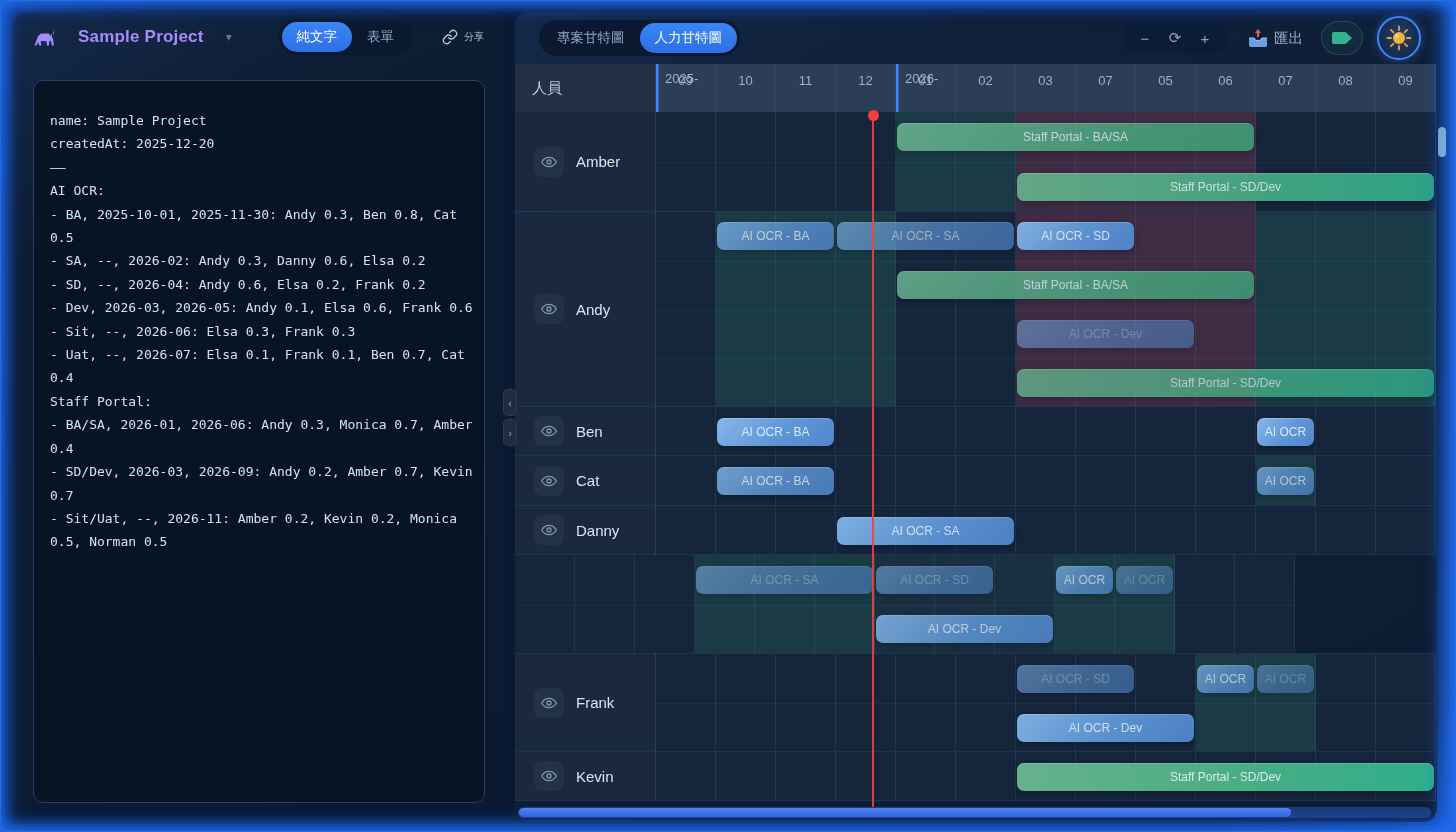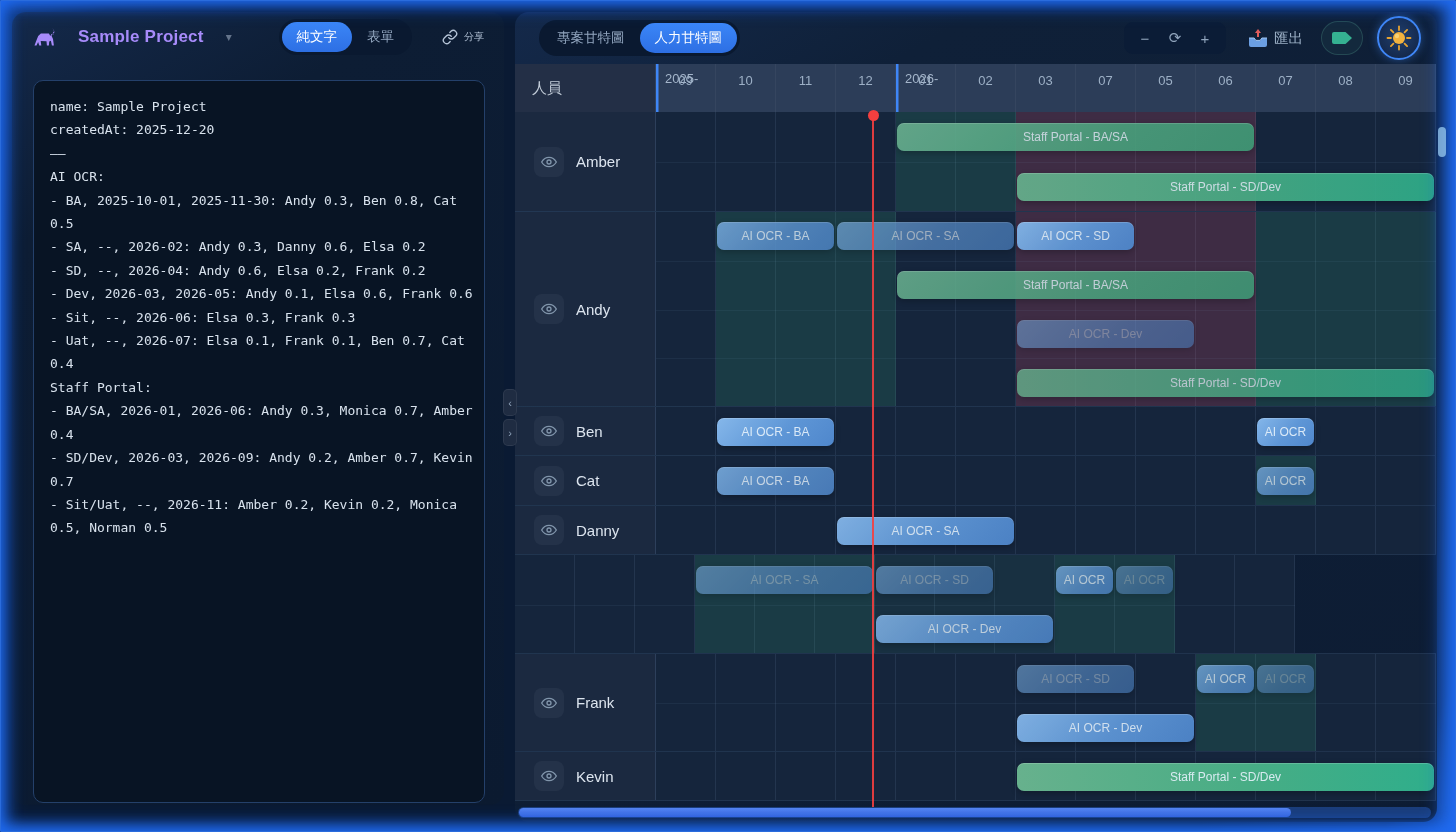--- a/index.html
+++ b/index.html
@@ -22,21 +22,21 @@
   .lp-header { height:50px; display:flex; align-items:center; padding:0 20px; gap:16px; }
   .logo { width:26px; height:24px; display:flex; align-items:center; }
   .proj-title { font-size:17px; font-weight:bold; color:#a78bfa; margin-left:4px; letter-spacing:.2px; }
   .chev { color:#64748b; font-size:12px; margin-left:6px; }
   .seg { display:flex; background:#0a1930; border-radius:999px; padding:3px; margin-left:auto; }
   .seg .opt { font-size:13.5px; color:#93a7c0; padding:6px 15px; border-radius:999px; cursor:pointer; white-space:nowrap; }
   .seg .opt.active { background:linear-gradient(180deg,#3b86f7,#2d6fe4); color:#fff; }
   .share { display:flex; align-items:center; gap:6px; color:#b6c5d8; font-size:10px; margin-left:14px; }
 
   #editor { position:absolute; left:21px; top:68px; width:452px; height:723px;
-    background:#081424; border:1px solid #24406a; border-radius:10px; padding:14px 16px; overflow:hidden; }
+    background:#081424; border:1px solid #24406a; border-radius:10px; padding:28px 16px; overflow:hidden; }
   #editor pre { font-family:"DejaVu Sans Mono","Liberation Mono",monospace; font-size:13px; line-height:23.4px;
     color:#d8e2ed; white-space:pre-wrap; word-break:break-word; width:424px; }
 
   .divider-handle { position:absolute; width:14px; height:27px; background:#1f2c42; border:1px solid rgba(255,255,255,.07);
     color:#8fa3ba; font-size:11px; display:flex; align-items:center; justify-content:center; z-index:40;
     border-radius:5px; cursor:pointer; }
 
   .rp-toolbar { height:52px; display:flex; align-items:center; padding:0 16px;justify-content:space-between; }
   .icon-group { display:flex; align-items:center; gap:4px; background:#0b1c36; border-radius:9px; padding:5px 8px; }
   .icon-btn { width:26px; height:22px; display:flex; align-items:center; justify-content:center; color:#90a4bc;

